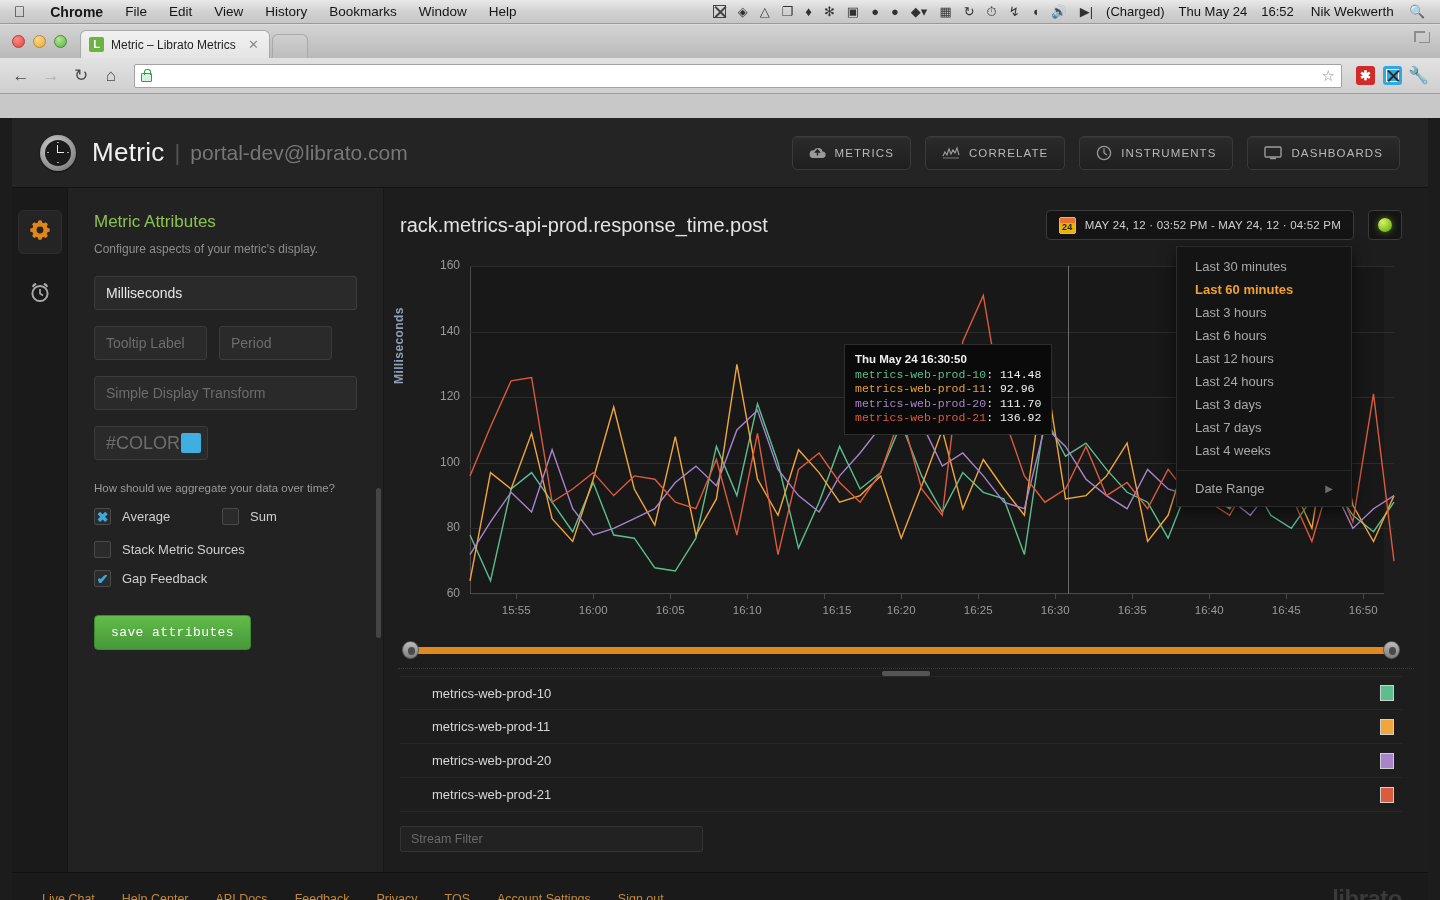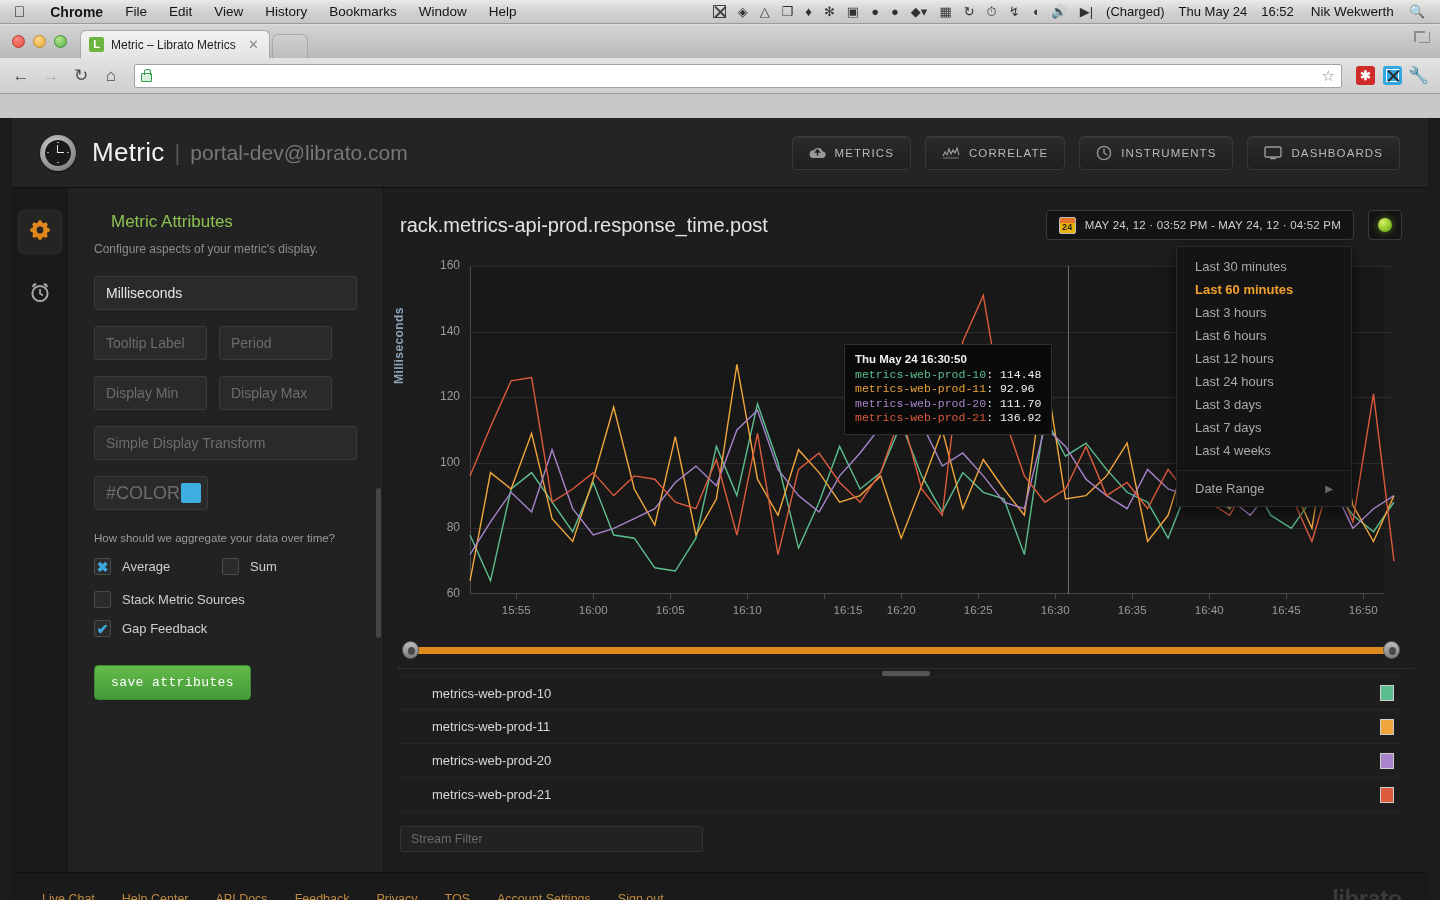--- a/index.html
+++ b/index.html
@@ -160,21 +160,21 @@
     width: 44px; height: 44px; border-radius: 6px;
     display: flex; align-items: center; justify-content: center;
   }
   .rail-btn.active { background: #242424; box-shadow: inset 0 0 0 1px #2d2d2d; }
 
   
   .attrs {
     width: 316px; background: #222222; padding: 24px 26px 0 26px;
     position: relative; border-right: 1px solid #171717;
   }
-  .attrs h2 { color: #8cc152; font-size: 17px; font-weight: normal; margin-bottom: 10px; margin-left: 17px; }
+  .attrs h2 { color: #8cc152; font-size: 17px; font-weight: normal; margin-bottom: 10px; }
   .attrs .desc { color: #8d8d8d; font-size: 12px; margin-bottom: 20px; }
   .fld {
     background: #2a2a2a; border: 1px solid #3b3b3b; border-radius: 3px;
     height: 34px; width: 100%; color: #e6e6e6; font-size: 14px;
     padding: 0 11px; font-family: "Liberation Sans", sans-serif;
     margin-bottom: 16px; outline: none;
   }
   .fld::placeholder { color: #6d6d6d; }
   .fld.half { width: 113px; }
   .row2 { display: flex; gap: 12px; }
@@ -477,24 +477,20 @@
         <div class="attrs">
           <h2>Metric Attributes</h2>
           <div class="desc">Configure aspects of your metric's display.</div>
 
           <input class="fld" value="Milliseconds" style="">
 
           <div class="row2">
             <input class="fld half" placeholder="Tooltip Label" style="">
             <input class="fld half" placeholder="Period" style="">
           </div>
-          <div class="row2">
-            <input class="fld half" placeholder="Display Min" style="">
-            <input class="fld half" placeholder="Display Max" style="">
-          </div>
           <input class="fld" placeholder="Simple Display Transform" style="">
 
           <div class="colorfld">
             <span class="lbl">#COLOR</span>
             <span class="swatch-sm" id="color-swatch" style="background: rgb(63, 174, 224);"></span>
           </div>
 
           <div class="qtext">How should we aggregate your data over time?</div>
 
           <div class="cbrow" style="gap:0">
@@ -548,21 +544,21 @@
                 <div class="ytick" style="left: 8px; top: 4px;">160</div>
                 <div class="gridline" style="left: 70px; width: 924px; top: 12px;"></div>
                 <div class="xtick" style="left: 116.2px; top: 350px;">15:55</div>
                 <div style="position: absolute; width: 1px; height: 5px; background: rgb(74, 74, 74); left: 116.2px; top: 340px;"></div>
                 <div class="xtick" style="left: 193.2px; top: 350px;">16:00</div>
                 <div style="position: absolute; width: 1px; height: 5px; background: rgb(74, 74, 74); left: 193.2px; top: 340px;"></div>
                 <div class="xtick" style="left: 270.2px; top: 350px;">16:05</div>
                 <div style="position: absolute; width: 1px; height: 5px; background: rgb(74, 74, 74); left: 270.2px; top: 340px;"></div>
                 <div class="xtick" style="left: 347.2px; top: 350px;">16:10</div>
                 <div style="position: absolute; width: 1px; height: 5px; background: rgb(74, 74, 74); left: 347.2px; top: 340px;"></div>
-                <div class="xtick" style="left: 448px; top: 350px;">16:15</div>
+                <div class="xtick" style="left: 437px; top: 350px;">16:15</div>
                 <div style="position: absolute; width: 1px; height: 5px; background: rgb(74, 74, 74); left: 424.2px; top: 340px;"></div>
                 <div class="xtick" style="left: 501.2px; top: 350px;">16:20</div>
                 <div style="position: absolute; width: 1px; height: 5px; background: rgb(74, 74, 74); left: 501.2px; top: 340px;"></div>
                 <div class="xtick" style="left: 578.2px; top: 350px;">16:25</div>
                 <div style="position: absolute; width: 1px; height: 5px; background: rgb(74, 74, 74); left: 578.2px; top: 340px;"></div>
                 <div class="xtick" style="left: 655.2px; top: 350px;">16:30</div>
                 <div style="position: absolute; width: 1px; height: 5px; background: rgb(74, 74, 74); left: 655.2px; top: 340px;"></div>
                 <div class="xtick" style="left: 732.2px; top: 350px;">16:35</div>
                 <div style="position: absolute; width: 1px; height: 5px; background: rgb(74, 74, 74); left: 732.2px; top: 340px;"></div>
                 <div class="xtick" style="left: 809.2px; top: 350px;">16:40</div>

